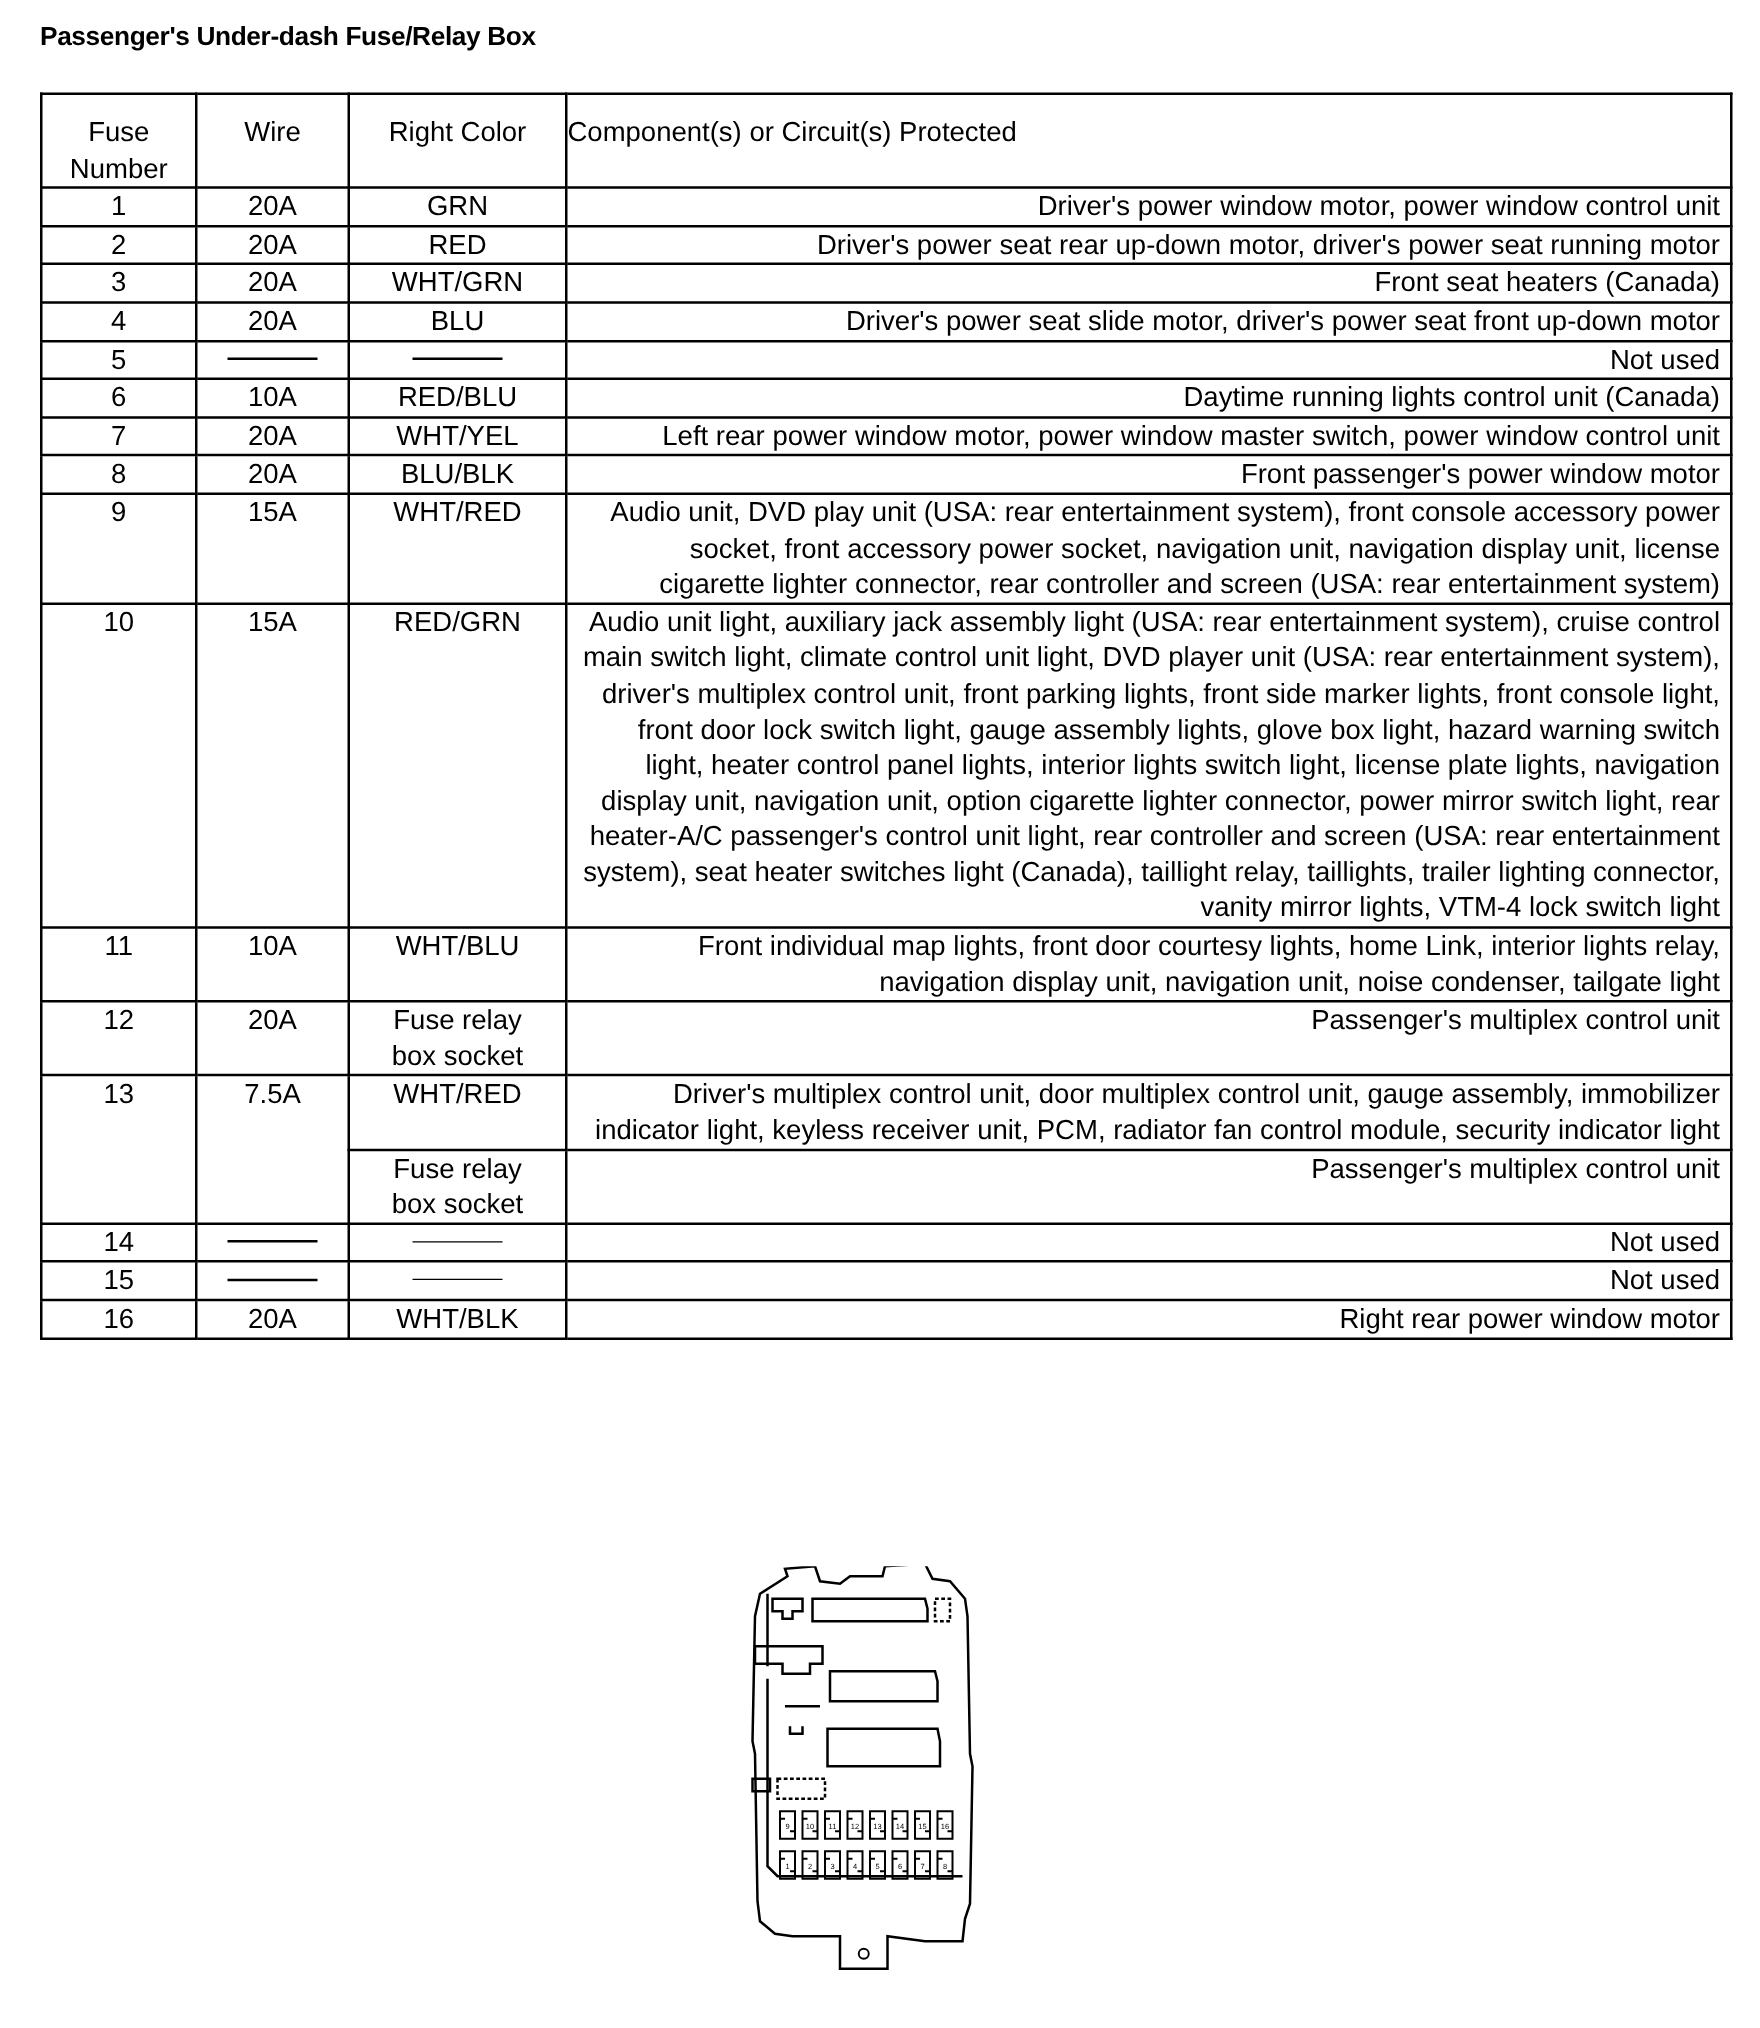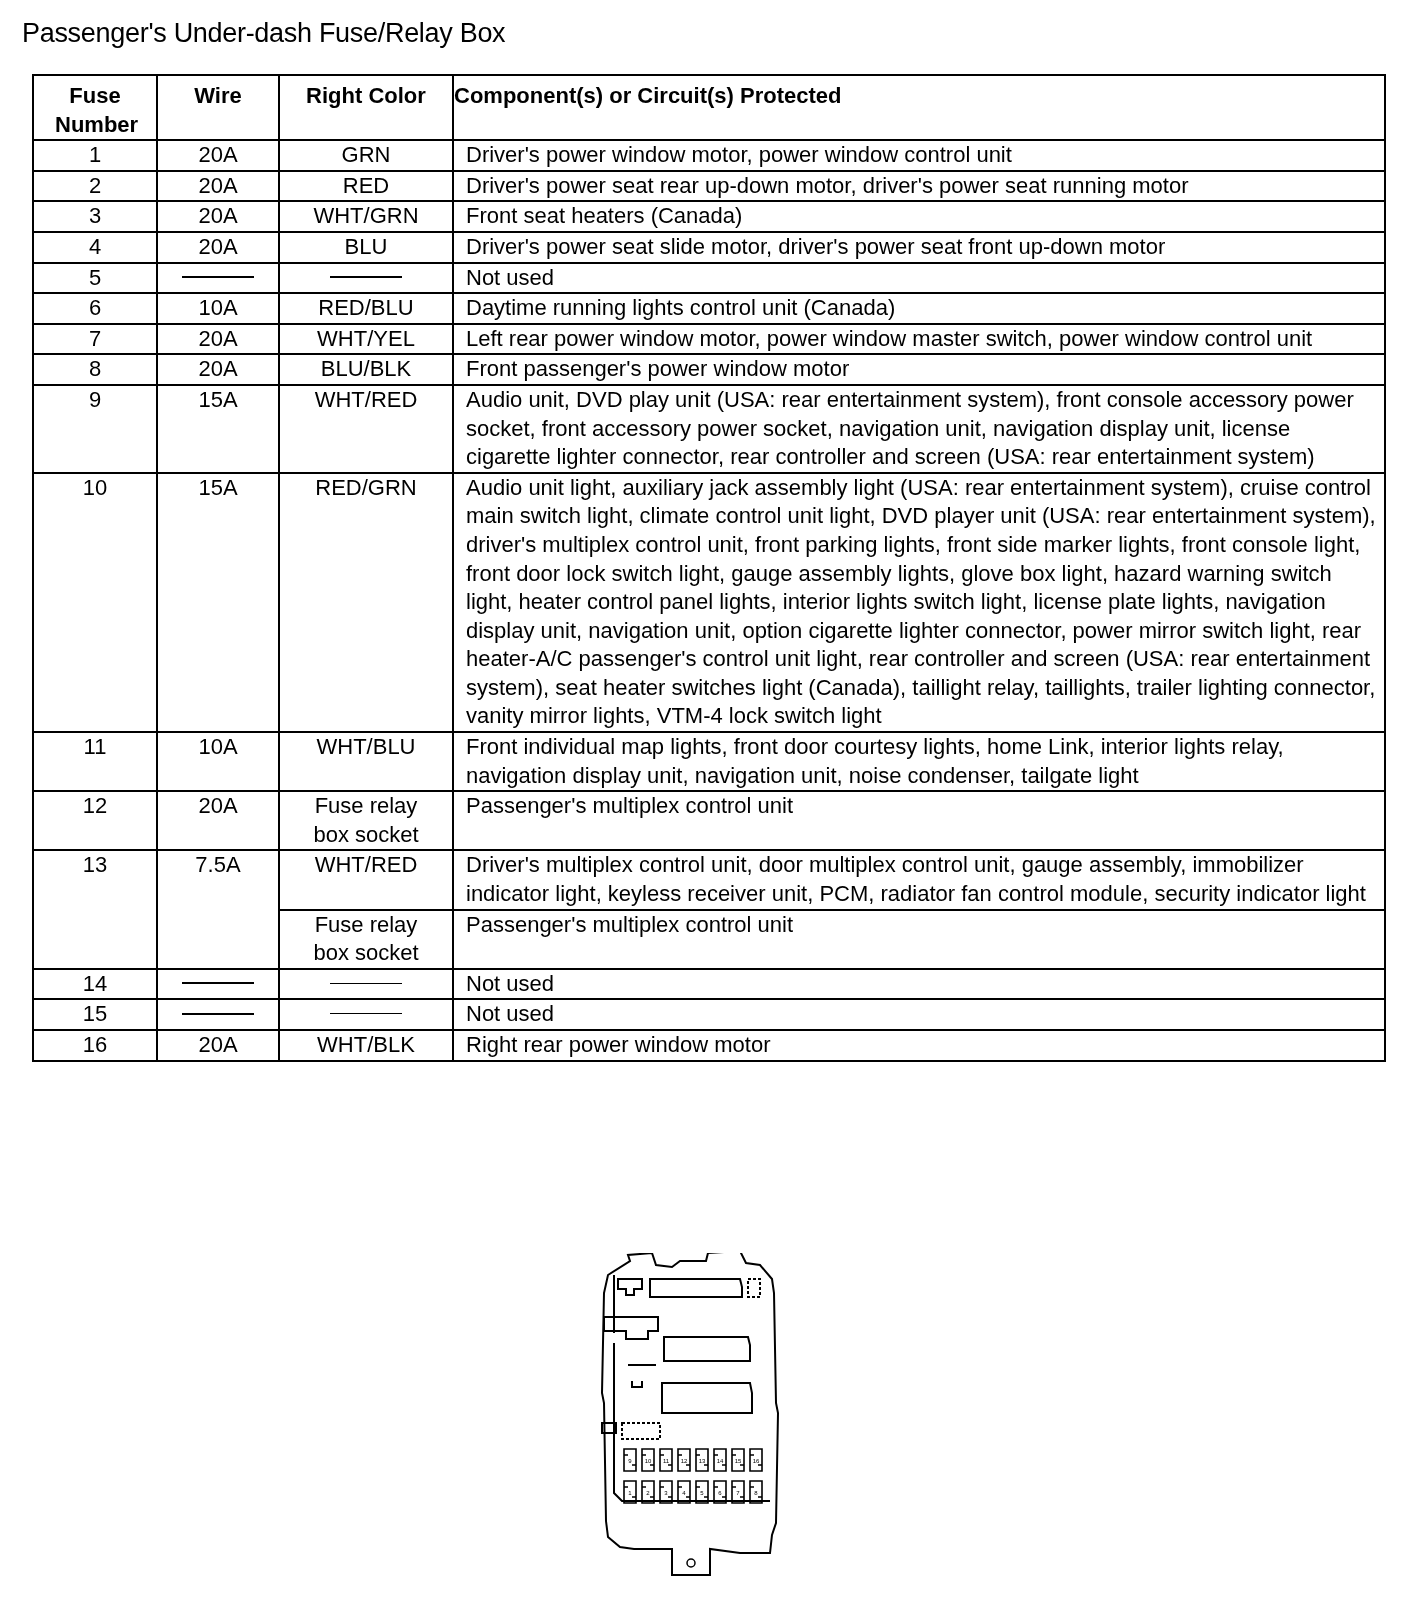--- a/index.html
+++ b/index.html
@@ -1,23 +1,23 @@
 <!DOCTYPE html>
 <html><head>
 <meta charset="utf-8">
 <style>
   html, body { margin: 0; padding: 0; background: #ffffff; }
   body { width: 1408px; height: 1622px; position: relative; font-family: "Liberation Sans", sans-serif; color: #000; overflow: hidden; }
-  .title { position: absolute; left: 22px; top: 18px; font-size: 27px; font-weight: normal; letter-spacing: -0.3px; }
+  .title { position: absolute; left: 32px; top: 18px; font-size: 21px; font-weight: bold; letter-spacing: -0.3px; }
   table.fuse { position: absolute; left: 32px; top: 74px; width: 1354px; border-collapse: collapse; table-layout: fixed; }
   table.fuse th, table.fuse td { border: 2px solid #000; vertical-align: top; font-size: 22px; line-height: 28.6px; padding: 0 0 0 0; }
-  table.fuse th { font-weight: bold; text-align: center; padding-top: 6px; }
+  table.fuse th { font-weight: normal; text-align: center; padding-top: 16px; }
   table.fuse th.comp { text-align: left; }
   td.num, td.amp, td.wire { text-align: center; }
-  td.comp { padding-left: 12px !important; padding-right: 8px !important; text-align: left; }
+  td.comp { padding-left: 12px !important; padding-right: 8px !important; text-align: right; }
   .dash { display: inline-block; width: 72px; border-top: 2px solid #000; vertical-align: middle; margin-top: -4px; }
   .dash.thin { border-top-width: 1px; }
   col.c1 { width: 124px; } col.c2 { width: 122px; } col.c3 { width: 174px; } col.c4 { width: auto; }
   .diagram { position: absolute; left: 600px; top: 1253px; width: 200px; height: 330px; }
 </style>
 </head>
 <body>
 
 <div class="title">Passenger's Under-dash Fuse/Relay Box</div>
 

